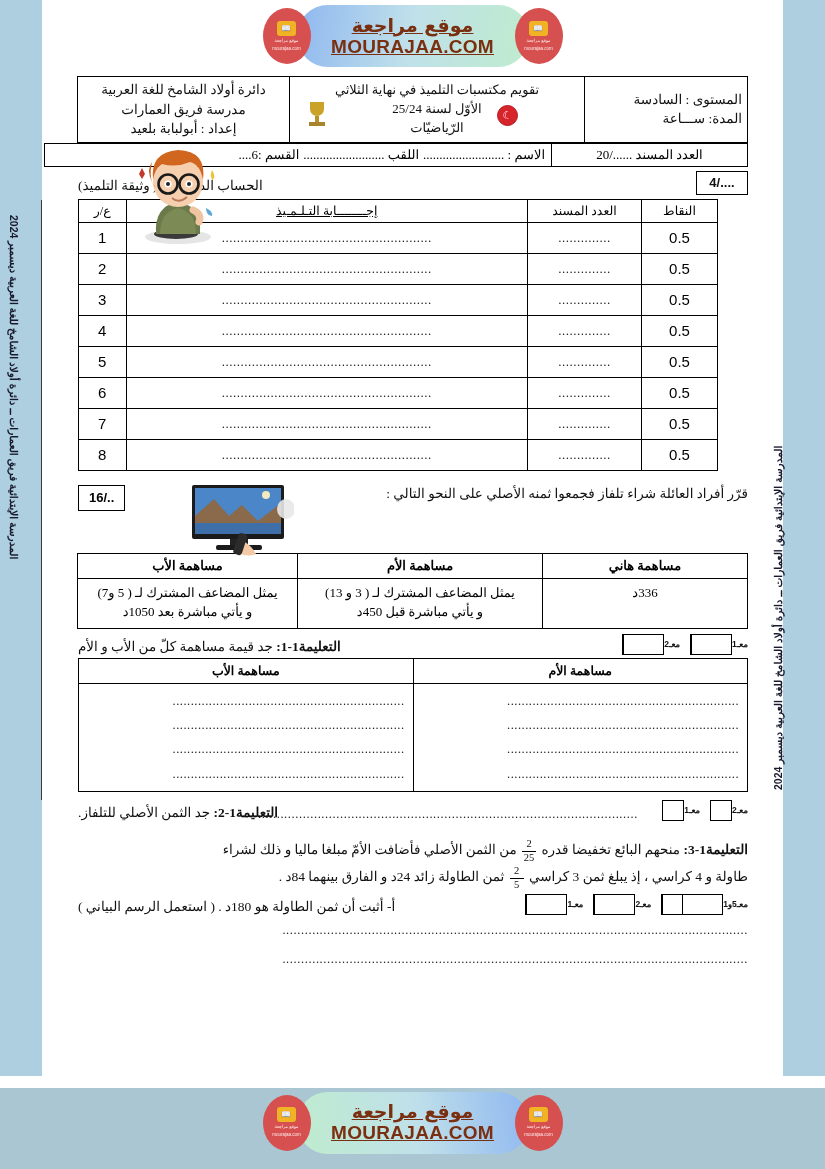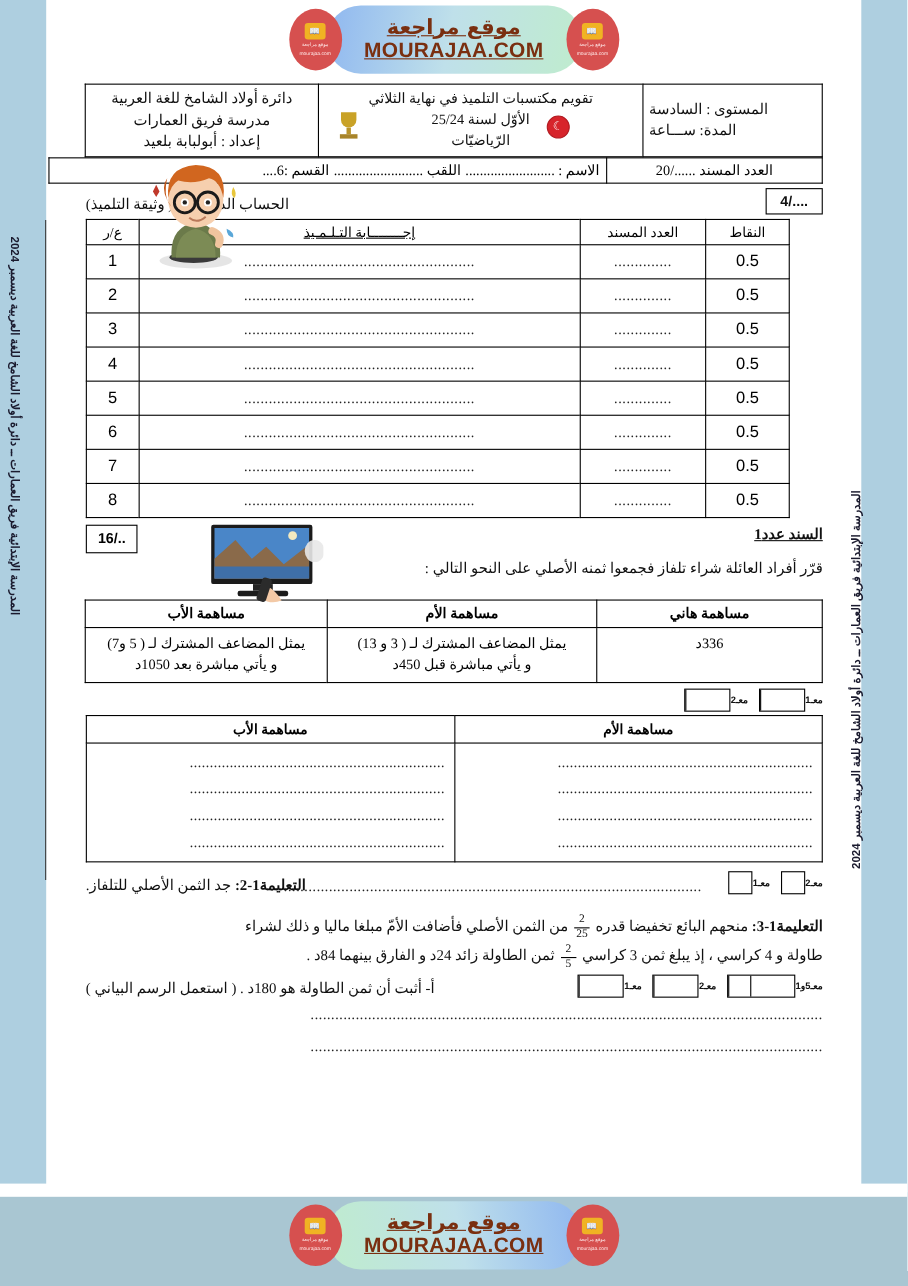--- a/index.html
+++ b/index.html
@@ -107,21 +107,21 @@
   }
 
   
   table.hdr {
     width: 670px; margin: 0 10px; border-collapse: collapse;
     table-layout: fixed;
   }
   table.hdr td { border: 1.3px solid #000; padding: 3px 5px; vertical-align: middle; }
   .hdr-c1 { width: 212px; text-align: center; }
   .hdr-c2 { width: 295px; text-align: center; position: relative; }
-  .hdr-c3 { width: 163px; text-align: left; }
+  .hdr-c3 { width: 163px; text-align: right; }
   .hdr-line { font-size: 13.5px; line-height: 1.45; color:#111; white-space: nowrap; }
   .hdr-c2 .hdr-line { font-size: 13px; }
 
   .flag-circle {
     position: absolute; right: 66px; top: 28px;
     width: 21px; height: 21px; border-radius: 50%;
     background: #d7242b; border: 1px solid #b21c22;
     display:flex; align-items:center; justify-content:center;
   }
   .flag-circle::after {
@@ -425,21 +425,20 @@
       <rect x="9" y="5" width="86" height="46" fill="#4a86c8"></rect>
       <path d="M9 33 L28 16 L43 33 L56 22 L72 38 L95 20 L95 51 L9 51 Z" fill="#8a6a4a"></path>
       <path d="M9 40 L95 40 L95 51 L9 51 Z" fill="#3f6fa8"></path>
       <circle cx="80" cy="12" r="4" fill="#f2e9c0"></circle>
       <rect x="44" y="56" width="18" height="6" fill="#232323"></rect>
       <rect x="30" y="62" width="46" height="5" rx="2" fill="#1b1b1b"></rect>
       <ellipse cx="100" cy="26" rx="9" ry="10" fill="#e8e8e8" opacity=".9"></ellipse>
       <path d="M56 57 q10 6 14 14 q-10 4 -18 -2 z" fill="#f3c9a6"></path>
       <rect x="50" y="50" width="9" height="22" rx="3" fill="#2b2b2b" transform="rotate(18 54 60)"></rect>
     </svg>
-    <div class="sup1-title">السند عدد1</div>
     <div class="sup1-text">قرّر أفراد العائلة شراء تلفاز فجمعوا ثمنه الأصلي على النحو التالي :</div>
   </div>
 
   <table class="contrib">
     <tbody>
         <tr>
       <th class="cc1">مساهمة هاني</th>
       <th class="cc2">مساهمة الأم</th>
       <th class="cc3">مساهمة الأب</th>
     </tr>
@@ -467,20 +466,24 @@
             <span></span>
           </div>
       </div>
       <div class="crit">
         <div class="cl">معـ2</div>
         <div class="cells">
             <span></span>
             <span></span>
           </div>
       </div>
+    </div>
+    <div class="instr-txt">
+      <b>التعليمة1-1:</b>
+      <span>جد قيمة مساهمة كلّ من الأب و الأم</span>
     </div>
   </div>
 
   <table class="twocol">
     <tbody>
         <tr>
       <th>مساهمة الأم</th>
       <th>مساهمة الأب</th>
     </tr>
     <tr>

